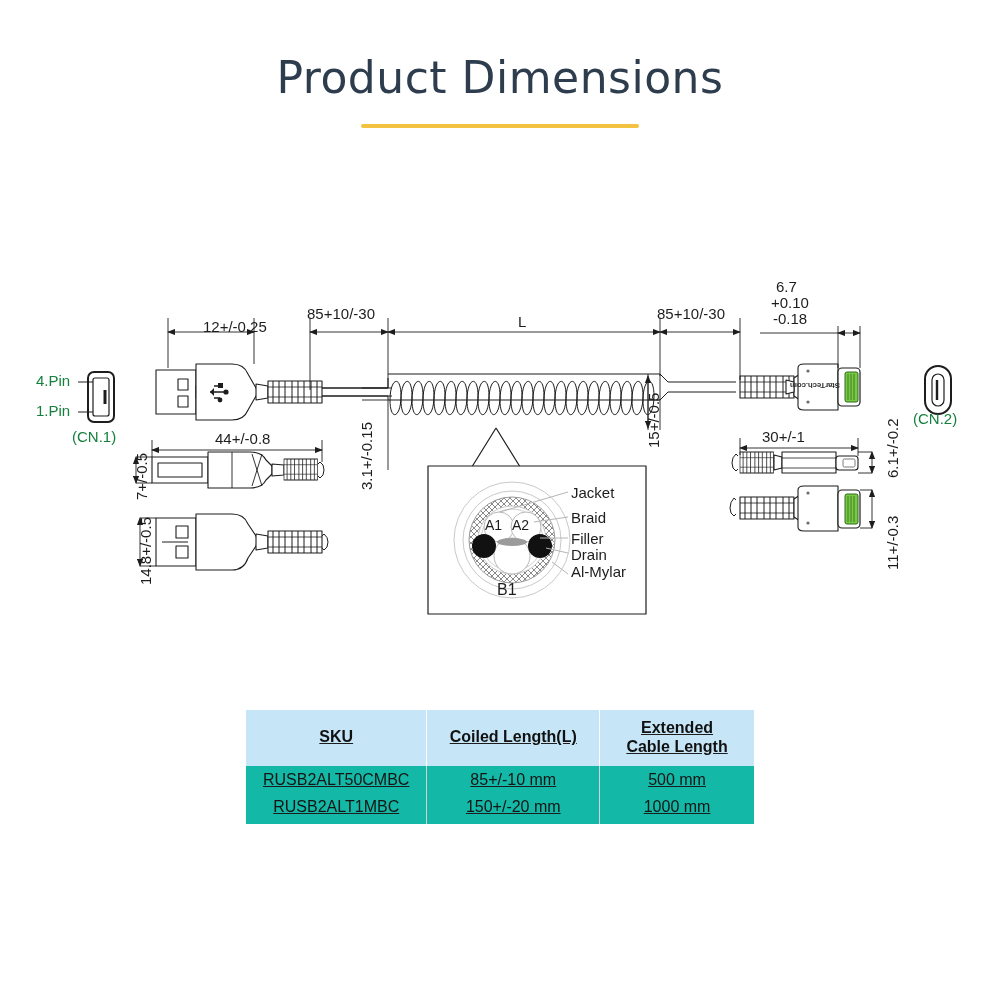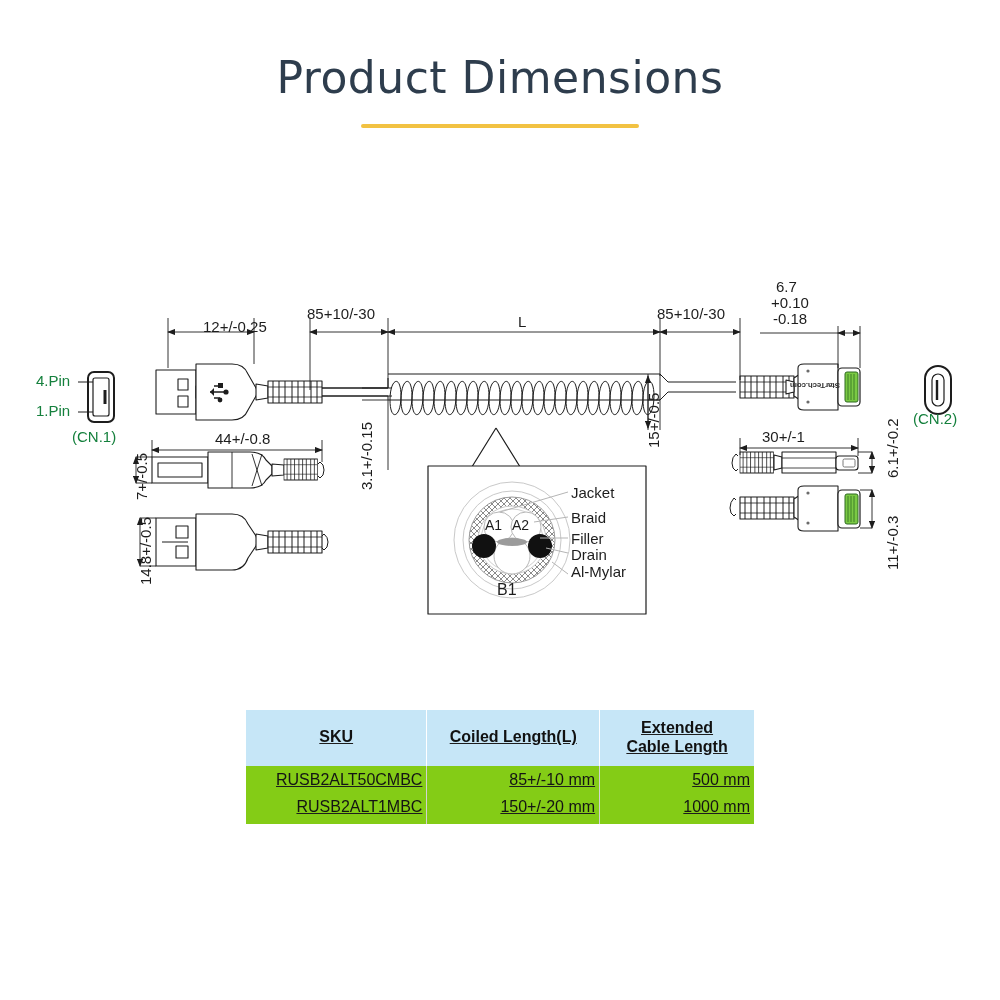--- a/index.html
+++ b/index.html
@@ -54,22 +54,22 @@
     font-weight:bold;
     color:#111;
     padding:9px 4px;
     text-align:center;
     line-height:1.18;
     border-right:1px solid #ffffff;
     font-size:16px;
   }
   .tbl th:last-child{border-right:none;}
   .tbl td{
-    background:#84cc16;
-    text-align:right;
+    background:#14b8a6;
+    text-align:center;
     padding:2px 4px;
     color:#141414;
     border-right:1px solid #d2d2d2;
     font-size:16px;
     line-height:1.45;
   }
   .tbl td:last-child{border-right:none;}
   .tbl tr.last td{padding-bottom:6px;margin-top:11px;}
   svg{display:block;}
   .svgwrap{position:absolute;left:0;top:0;width:1000px;height:1000px;pointer-events:none;}

